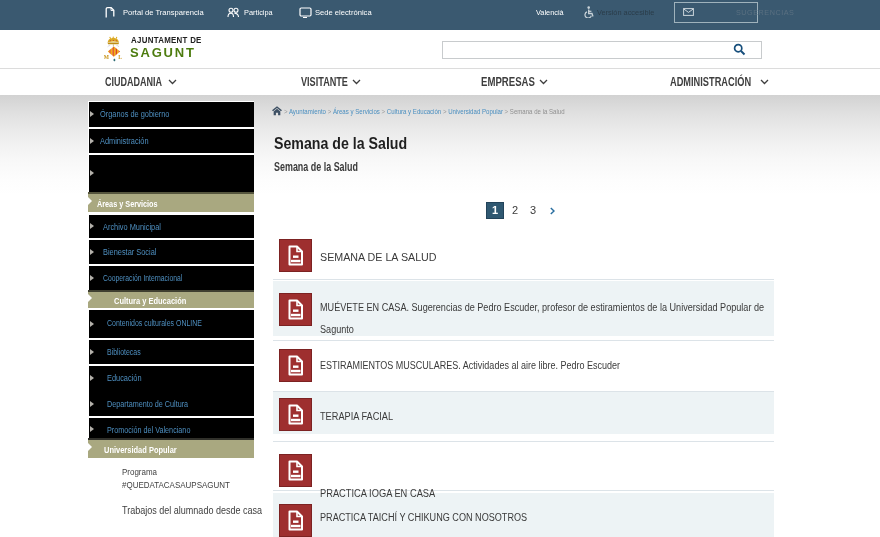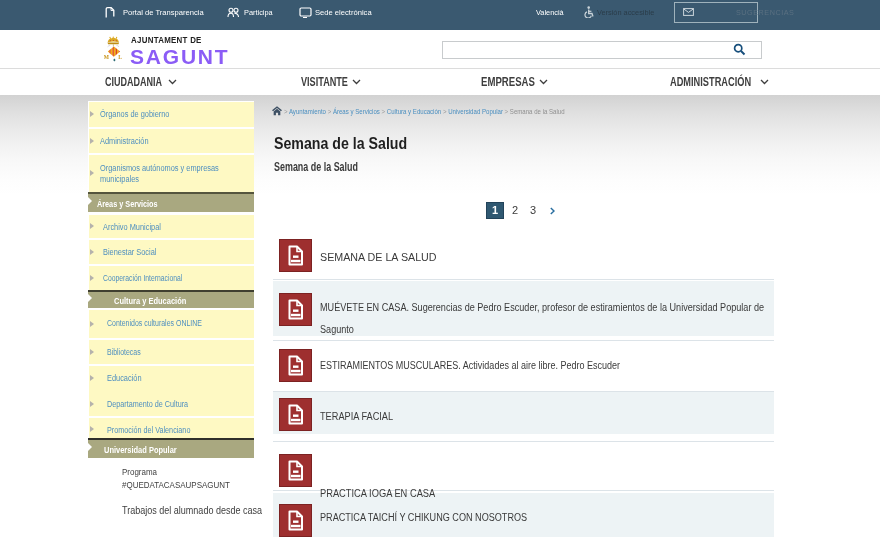--- a/index.html
+++ b/index.html
@@ -4,21 +4,21 @@
 <style>
   html,body{margin:0;padding:0;}
   body{width:880px;height:537px;position:relative;overflow:hidden;background:#fff;
        font-family:"Liberation Sans", sans-serif;}
   .abs{position:absolute;}
   .sx{display:inline-block;transform-origin:0 50%;white-space:nowrap;}
   
   #topbar{left:0;top:0;width:880px;height:30px;background:#3a5970;}
   .tb{color:#fff;font-size:8px;}
   
-  .srow{left:89px;width:165px;background:#fef9c3;}
+  .srow{left:89px;width:165px;background:#000000;}
   .srow .lk{color:#4e8fc0;font-size:8.5px;}
   .sarr{position:absolute;left:1px;width:0;height:0;border-left:4px solid #b5b2ac;
         border-top:3px solid transparent;border-bottom:3px solid transparent;}
   .ohdr{left:88px;width:166px;background:#a9a880;}
   .ohdr .t{color:#fff;font-size:8.5px;font-weight:bold;}
   .warr{position:absolute;left:0;width:0;height:0;border-left:4.5px solid #fff;
         border-top:4.5px solid transparent;border-bottom:4.5px solid transparent;}
   
   .sep{left:273px;width:501px;height:1px;background:#dce3e8;}
   .bluebg{left:273px;width:501px;background:#edf3f5;}
@@ -90,21 +90,21 @@
       <rect x="11.45" y="10" width="1.55" height="11.5" fill="#dd4a10"></rect>
       <rect x="13.0" y="10" width="1.55" height="11.5" fill="#f2b113"></rect>
       <rect x="14.55" y="10" width="1.55" height="11.5" fill="#dd4a10"></rect>
     </g>
   </g>
   <text x="-0.3" y="23.2" font-size="5.5" font-weight="bold" fill="#c89418" font-family="Liberation Serif">M</text>
   <text x="14.3" y="23.2" font-size="5.5" font-weight="bold" fill="#c89418" font-family="Liberation Serif">L</text>
   <path d="M10.4 22.6 L11.6 24.1 L10.4 25.5 L9.2 24.1 Z" fill="#2a6a72"></path>
 </svg>
 <span class="abs" style="left:131px;top:34.5px;font-size:8.5px;font-weight:bold;color:#222;"><span class="sx" style="transform:scaleX(0.93);letter-spacing:0.3px">AJUNTAMENT DE</span></span>
-<span class="abs" style="left:130px;top:45px;font-size:21px;font-weight:bold;color:#8b5cf6;"><span class="sx" style="transform:scaleX(1);letter-spacing:1.8px">SAGUNT</span></span>
+<span class="abs" style="left:130px;top:45px;font-size:13px;font-weight:bold;color:#4d7c0f;"><span class="sx" style="transform:scaleX(1);letter-spacing:1.8px">SAGUNT</span></span>
 
 <div class="abs" style="left:442px;top:41px;width:318px;height:16px;border:1px solid #c8cbcd;background:#fff"></div>
 <svg class="abs" style="left:733px;top:43px" width="13" height="13" viewBox="0 0 13 13">
   <circle cx="5.2" cy="5.2" r="3.6" fill="none" stroke="#174f7c" stroke-width="1.7"></circle>
   <path d="M8 8 L11.5 11.5" stroke="#174f7c" stroke-width="1.9"></path>
 </svg>
 
 <div class="abs" style="left:0;top:68px;width:880px;height:1px;background:#dcdcdc"></div>
 
 <span class="abs menuitem" style="left:105px"><span class="sx" style="transform:scaleX(0.75)">CIUDADANIA</span></span>
@@ -130,21 +130,20 @@
 <div class="abs srow" style="top:102px;height:25px">
     <span class="sarr" style="top:9px"></span>
     <span class="abs lk" style="left:11px;top:7px"><span class="sx" style="transform:scaleX(0.87)">Órganos de gobierno</span></span>
   </div>
 <div class="abs srow" style="top:129px;height:24px">
     <span class="sarr" style="top:9px"></span>
     <span class="abs lk" style="left:11px;top:6.5px"><span class="sx" style="transform:scaleX(0.87)">Administración</span></span>
   </div>
 <div class="abs srow" style="top:155px;height:37px">
     <span class="sarr" style="top:15px"></span>
-    <span class="abs lk" style="left:11px;top:8px;line-height:11px"><span class="sx" style="transform:scaleX(0.87)">Organismos autónomos y empresas<br>municipales</span></span>
   </div>
 <div class="abs ohdr" style="top:192px;height:18px;border-top:2px solid #55553d">
     <span class="warr" style="top:3px"></span>
     <span class="abs t" style="left:9px;top:4.5px"><span class="sx" style="transform:scaleX(0.855)">Áreas y Servicios</span></span>
   </div>
 <div class="abs srow" style="top:215px;height:23px">
     <span class="sarr" style="top:8px"></span>
     <span class="abs lk" style="left:14px;top:6.5px"><span class="sx" style="transform:scaleX(0.87)">Archivo Municipal</span></span>
   </div>
 <div class="abs srow" style="top:240px;height:24px">

